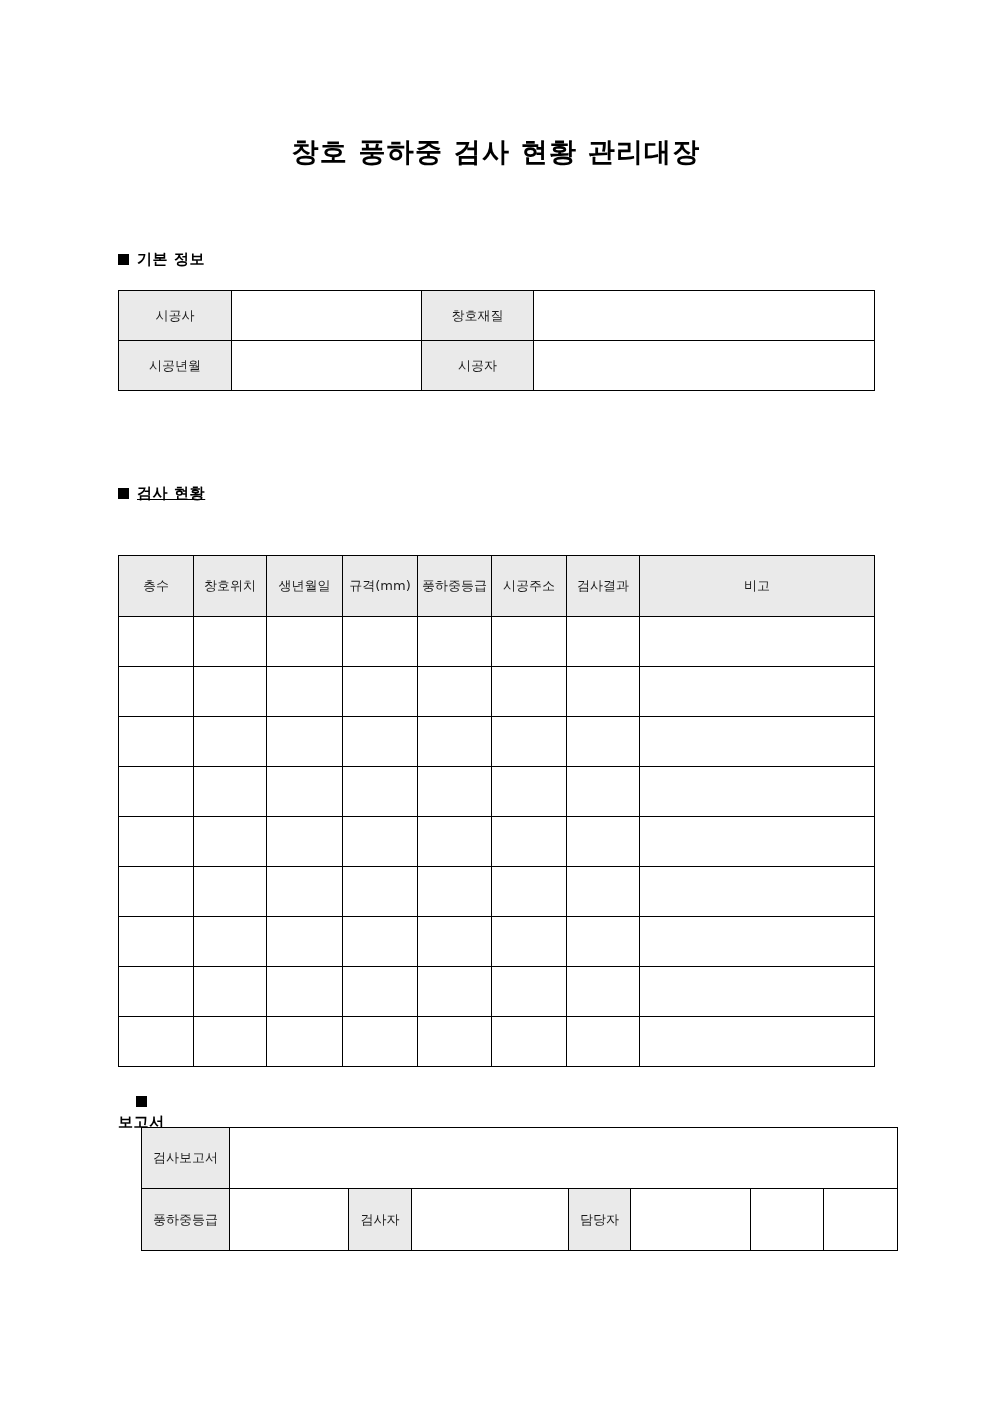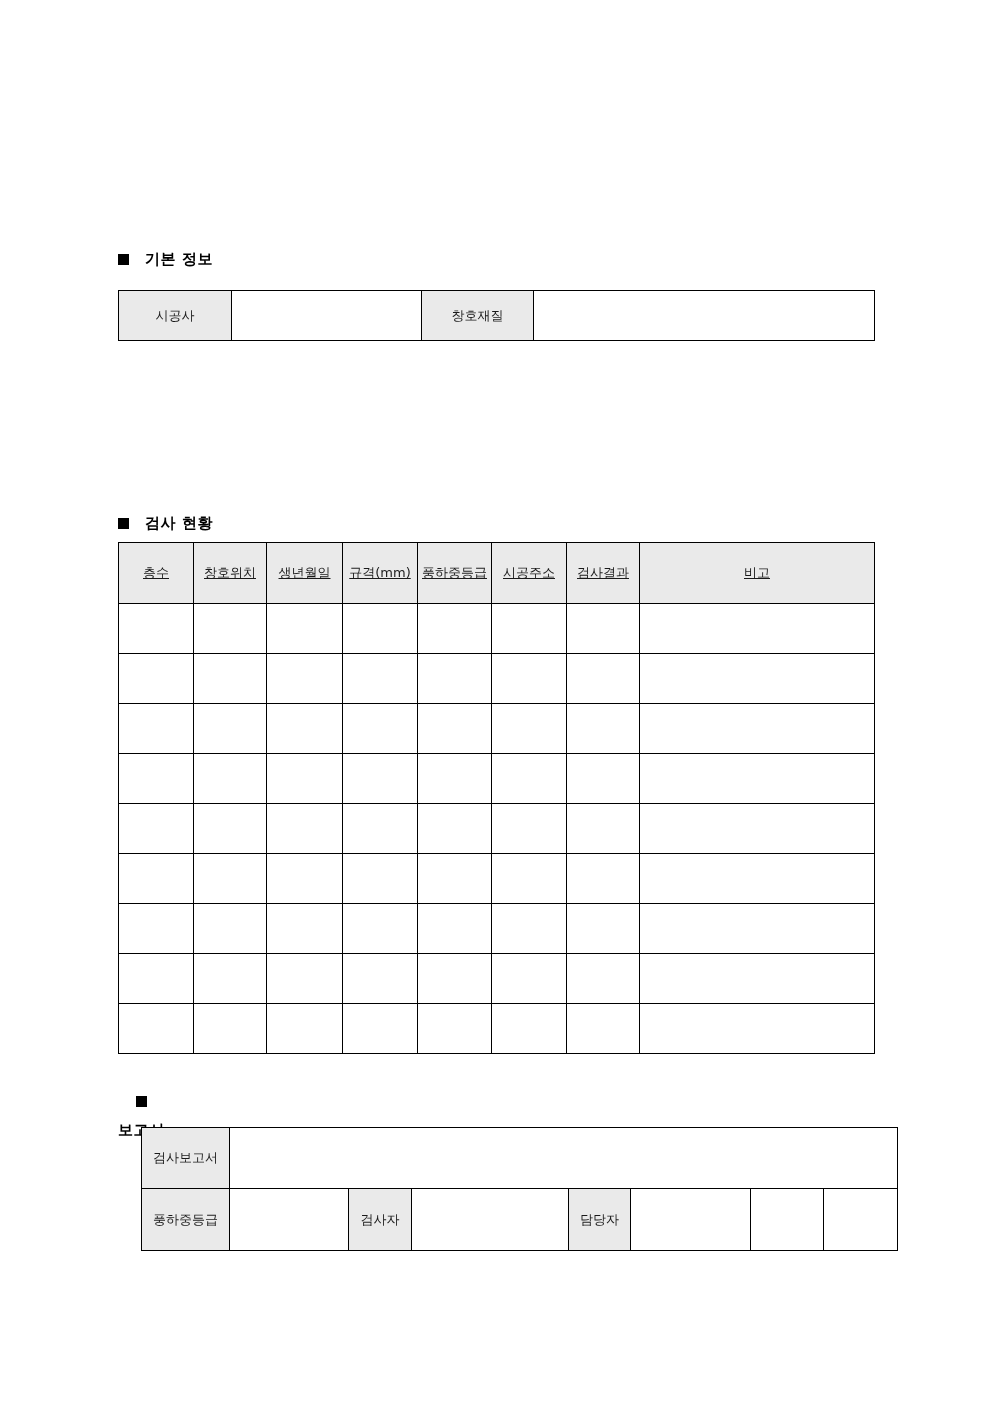--- a/index.html
+++ b/index.html
@@ -41,32 +41,32 @@
   
   .section-heading {
     position: absolute;
     left: 118px;
     font-size: 15px;
     font-weight: bold;
     letter-spacing: 0.6px;
     line-height: 1;
     display: flex;
     align-items: center;
-    gap: 16px;
+    gap: 8px;
     white-space: nowrap;
   }
   .section-heading .bullet-square {
     display: inline-block;
     width: 11px;
     height: 11px;
     background: #000000;
     flex: 0 0 auto;
   }
   #heading-basic  { top: 252px; }
-  #heading-status { top: 516px; }
+  #heading-status { top: 486px; text-decoration: underline; }
   #heading-report { top: 1096px; flex-direction: column; }
 
   
   table.form-table {
     position: absolute;
     border-collapse: collapse;
     table-layout: fixed;
     font-size: 13px;
     color: #1a1a1a;
   }
@@ -94,61 +94,67 @@
   #table-basic-info {
     left: 118px;
     top: 290px;
     width: 756px;
   }
   #table-basic-info td { height: 45px; }
 
   
   #table-inspection-status {
     left: 118px;
-    top: 542px;
+    top: 555px;
     width: 756px;
-    text-decoration: underline;
   }
   #table-inspection-status thead td { height: 56px; }
   #table-inspection-status tbody td { height: 45px; }
 
   
   #table-report {
     left: 118px;
     top: 1127px;
     width: 756px;
     margin-left: 23px;
   }
   #table-report td.report-title-label,
   #table-report td.report-title-value { height: 56px; }
   #table-report tr.report-sign-row td { height: 57px; }
 </style>
 </head>
 <body>
 
 <div class="page">
 
+  <div class="doc-title">창호 풍하중 검사 현황 관리대장</div>
 
   <div class="section-heading" id="heading-basic">
     <span class="bullet-square"></span>
     <span>기본 정보</span>
   </div>
 
   <table class="form-table" id="table-basic-info">
     <colgroup>
       <col style="width:113px">
       <col style="width:190px">
       <col style="width:112px">
       <col style="width:341px">
     </colgroup>
     <tbody>
       <tr>
         <td class="label-cell">시공사</td>
         <td class="value-cell"></td>
         <td class="label-cell">창호재질</td>
+        <td class="value-cell"></td>
+      </tr>
+      <tr>
+        <td class="label-cell">시공년월</td>
+        <td class="value-cell"></td>
+        <td class="label-cell">시공자</td>
         <td class="value-cell"></td>
       </tr>
     </tbody>
   </table>
 
   <div class="section-heading" id="heading-status">
     <span class="bullet-square"></span>
     <span>검사 현황</span>
   </div>
 

